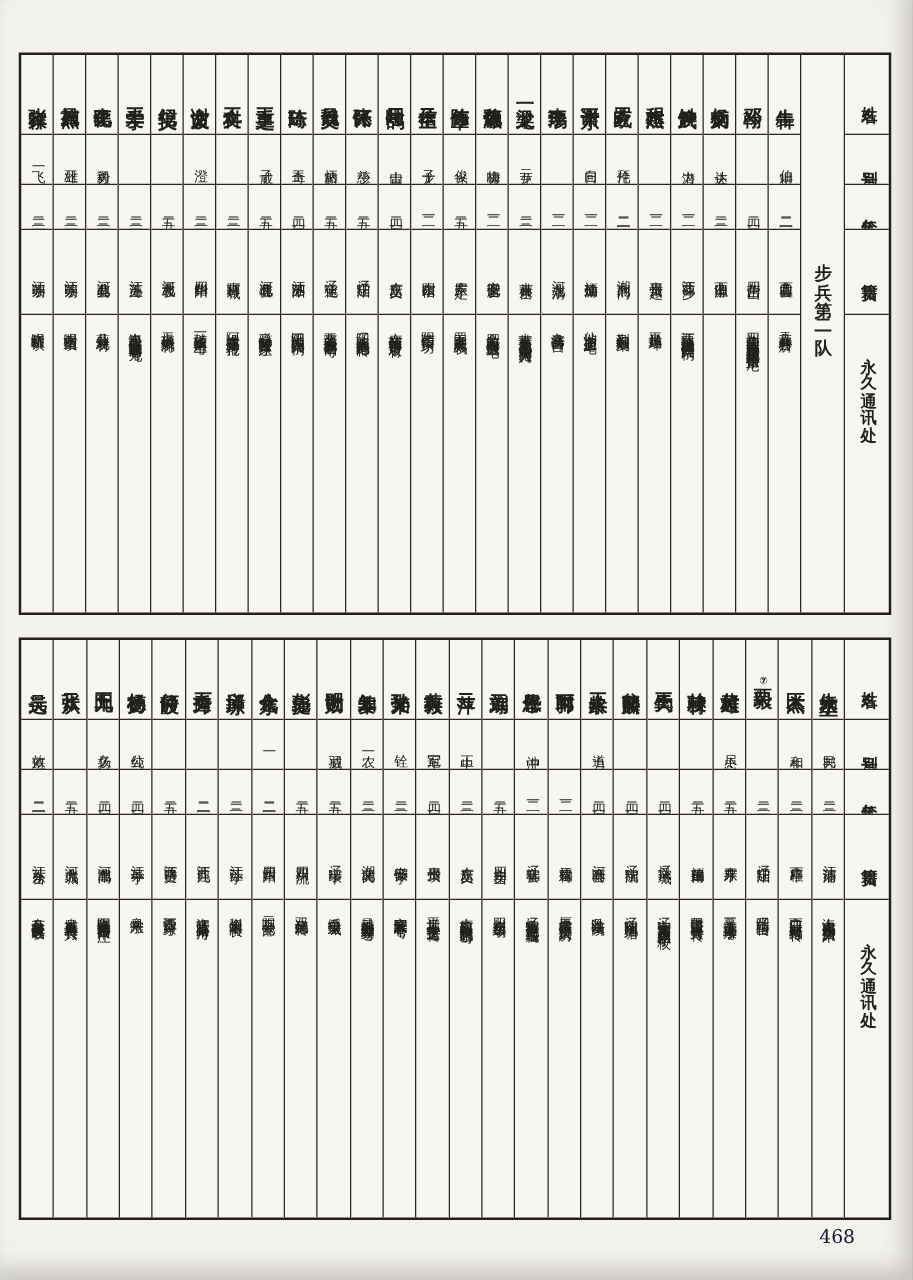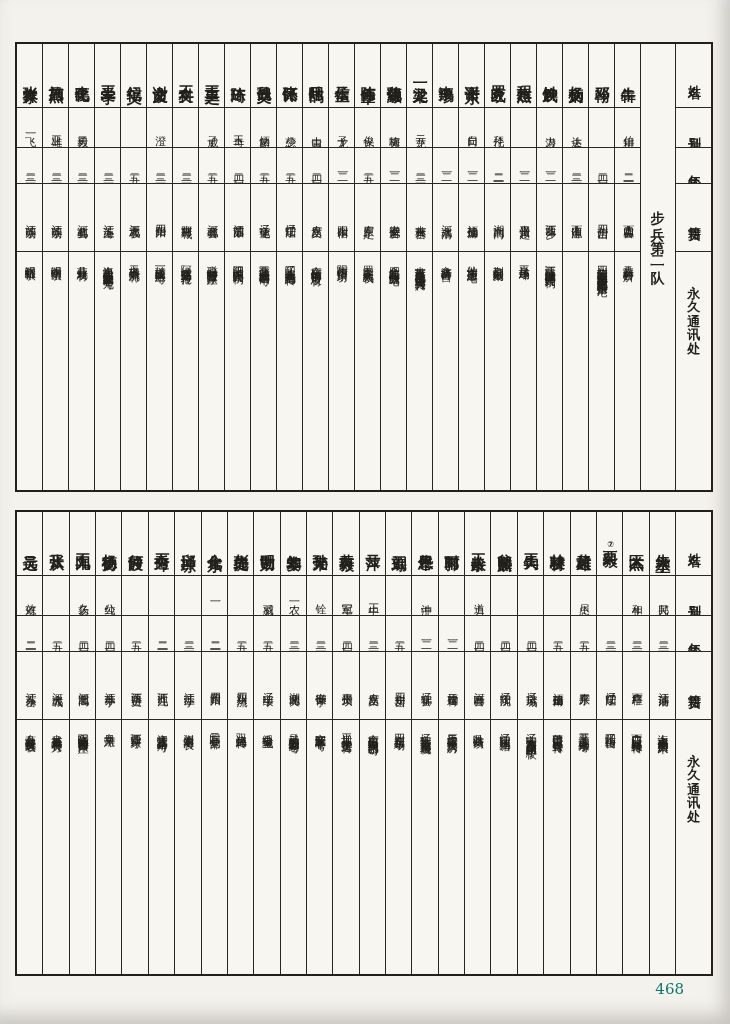--- a/index.html
+++ b/index.html
@@ -46,21 +46,21 @@
   .hdr .c{font-weight:bold;font-size:13px;}
   .hdr .c-addr .v{letter-spacing:14px;font-size:13px;margin-top:18px;}
   .squad-cell{
     flex:1 1 auto;border-bottom:none;display:flex;
     align-items:center;justify-content:center;
   }
   .squad-cell .v{letter-spacing:15px;font-size:14px;font-weight:bold;margin-bottom:60px;}
   .name-mark{font-size:8px;letter-spacing:0;}
   .page-number{
     position:absolute;right:46px;top:980px;
-    font-size:15px;color:#0f766e;font-family:"DejaVu Serif","Liberation Serif",serif;
+    font-size:15px;color:#0f172a;font-family:"DejaVu Serif","Liberation Serif",serif;
   }
 </style>
 </head>
 <body>
 
 <div class="page">
   <div class="tbl tbl-top" id="tbl-top">
       <div class="col col-header hdr">
         <div class="c c-name">
           <span class="v">姓名</span>

